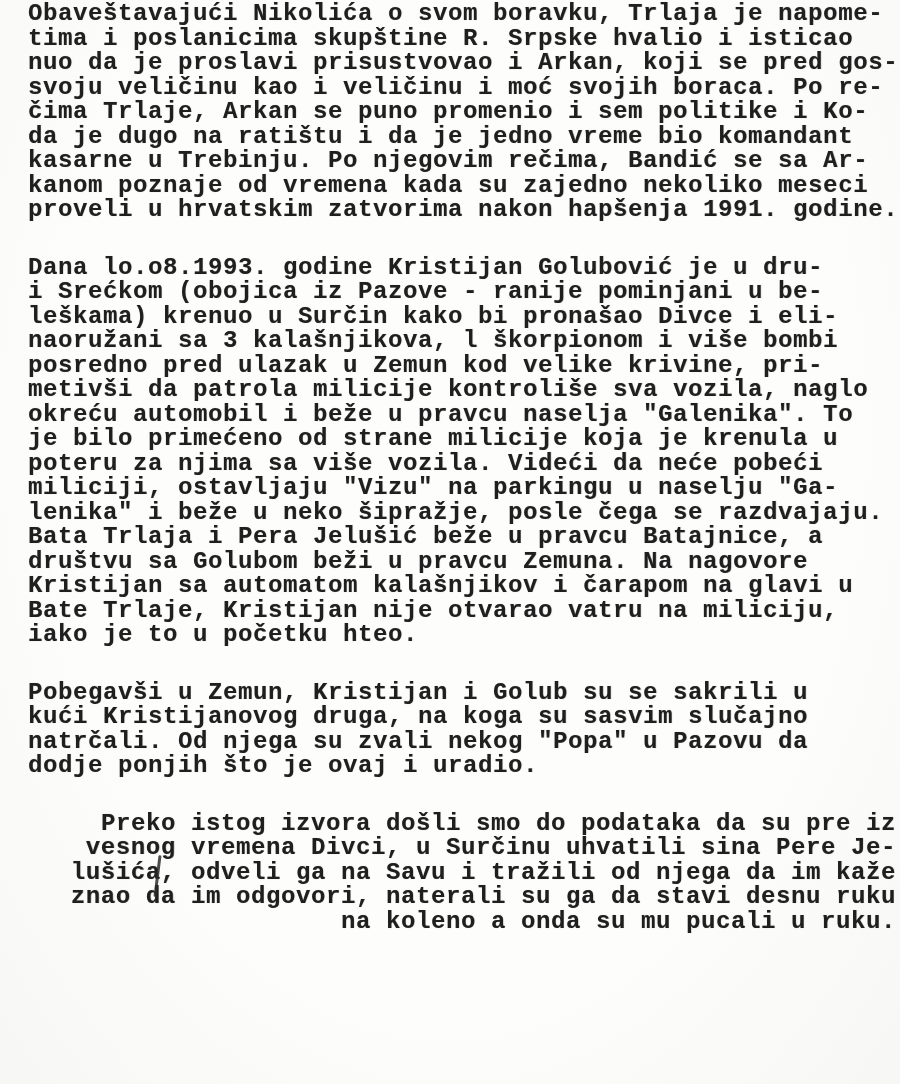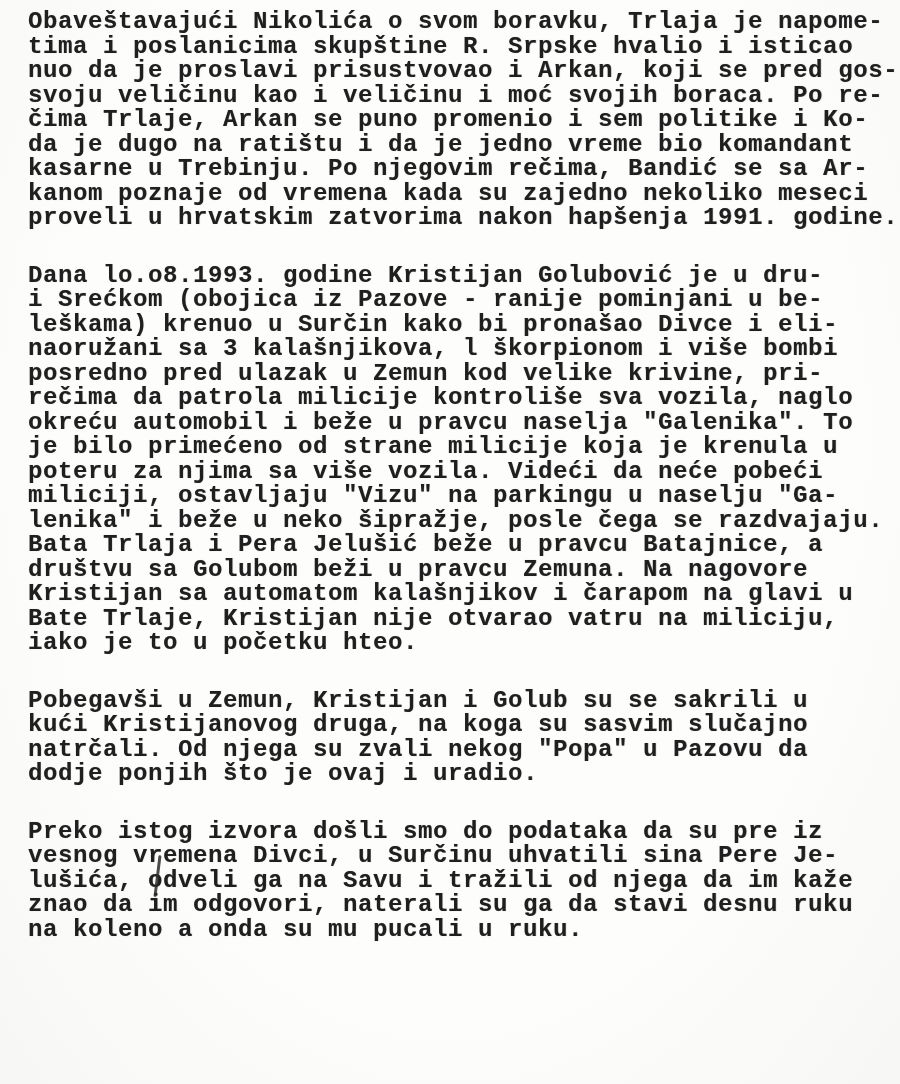--- a/index.html
+++ b/index.html
@@ -12,30 +12,31 @@
     width: 900px;
     height: 1084px;
     background:
       radial-gradient(ellipse at 50% 40%, rgba(255,255,255,0) 60%, rgba(235,235,233,0.35) 100%),
       #fdfdfc;
     overflow: hidden;
     font-family: "Liberation Mono", "DejaVu Sans Mono", monospace;
   }
   .text-block {
     position: absolute;
-    top: 10px;
+    top: 2px;
     left: 28px;
     right: 4px;
   }
   .paragraph {
     margin: 0 0 33px 0;
     padding: 0;
   }
   .paragraph:last-child {
     margin-bottom: 12px;
+    text-align: right;
   }
   .text-line {
     font-size: 24px;
     font-weight: 700;
     letter-spacing: 0.6px;
     line-height: 24.5px;
     height: 24.5px;
     white-space: pre;
     color: #1f1f1f;
     text-shadow: 0.3px 0.4px 0.7px rgba(25,25,25,0.45);
@@ -69,21 +70,21 @@
         <div class="text-line">kasarne u Trebinju. Po njegovim rečima, Bandić se sa Ar-</div>
         <div class="text-line">kanom poznaje od vremena kada su zajedno nekoliko meseci</div>
         <div class="text-line">proveli u hrvatskim zatvorima nakon hapšenja 1991. godine.</div>
       </div>
       <div class="paragraph">
         <div class="text-line">Dana lo.o8.1993. godine Kristijan Golubović je u dru-</div>
         <div class="text-line">i Srećkom (obojica iz Pazove - ranije pominjani u be-</div>
         <div class="text-line">leškama) krenuo u Surčin kako bi pronašao Divce i eli-</div>
         <div class="text-line">naoružani sa 3 kalašnjikova, l škorpionom i više bombi</div>
         <div class="text-line">posredno pred ulazak u Zemun kod velike krivine, pri-</div>
-        <div class="text-line">rečima da patrola milicije kontroliše sva vozila, naglo</div>
+        <div class="text-line">metivši da patrola milicije kontroliše sva vozila, naglo</div>
         <div class="text-line">okreću automobil i beže u pravcu naselja "Galenika". To</div>
         <div class="text-line">je bilo primećeno od strane milicije koja je krenula u</div>
         <div class="text-line">poteru za njima sa više vozila. Videći da neće pobeći</div>
         <div class="text-line">miliciji, ostavljaju "Vizu" na parkingu u naselju "Ga-</div>
         <div class="text-line">lenika" i beže u neko šipražje, posle čega se razdvajaju.</div>
         <div class="text-line">Bata Trlaja i Pera Jelušić beže u pravcu Batajnice, a</div>
         <div class="text-line">društvu sa Golubom beži u pravcu Zemuna. Na nagovore</div>
         <div class="text-line">Kristijan sa automatom kalašnjikov i čarapom na glavi u</div>
         <div class="text-line">Bate Trlaje, Kristijan nije otvarao vatru na miliciju,</div>
         <div class="text-line">iako je to u početku hteo.</div>

